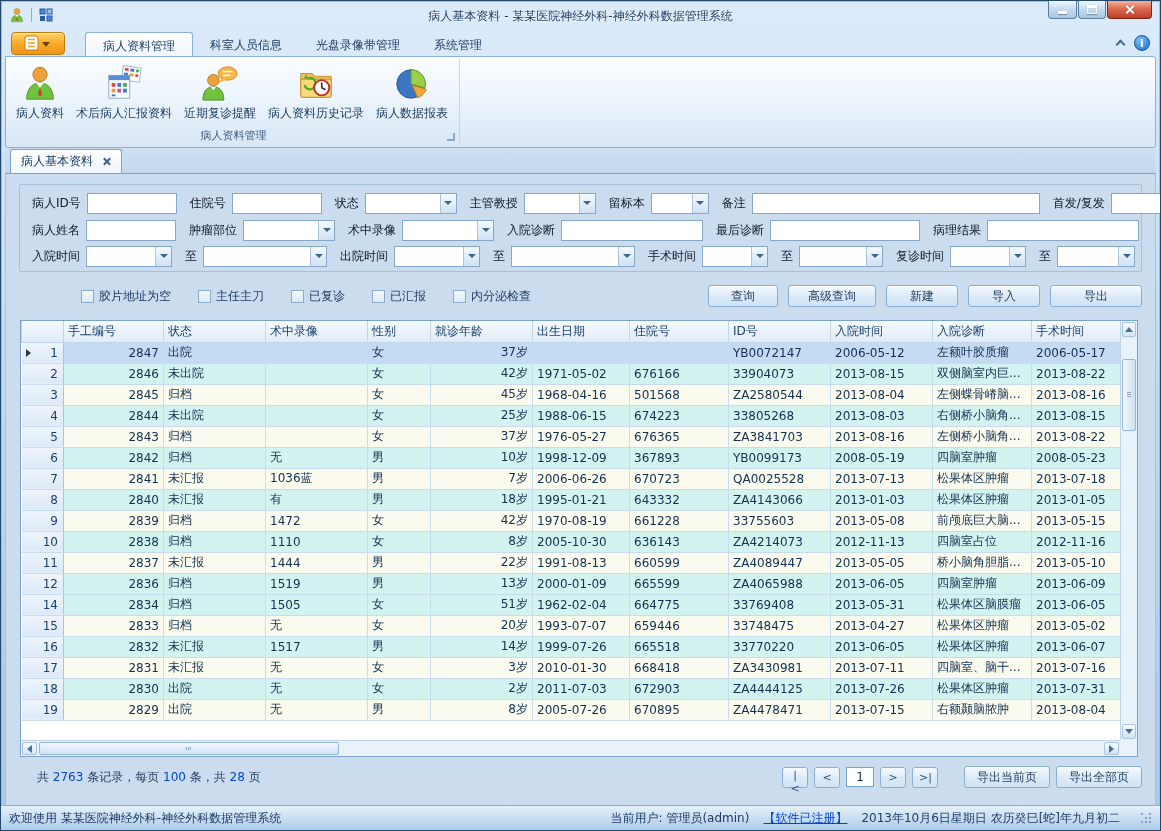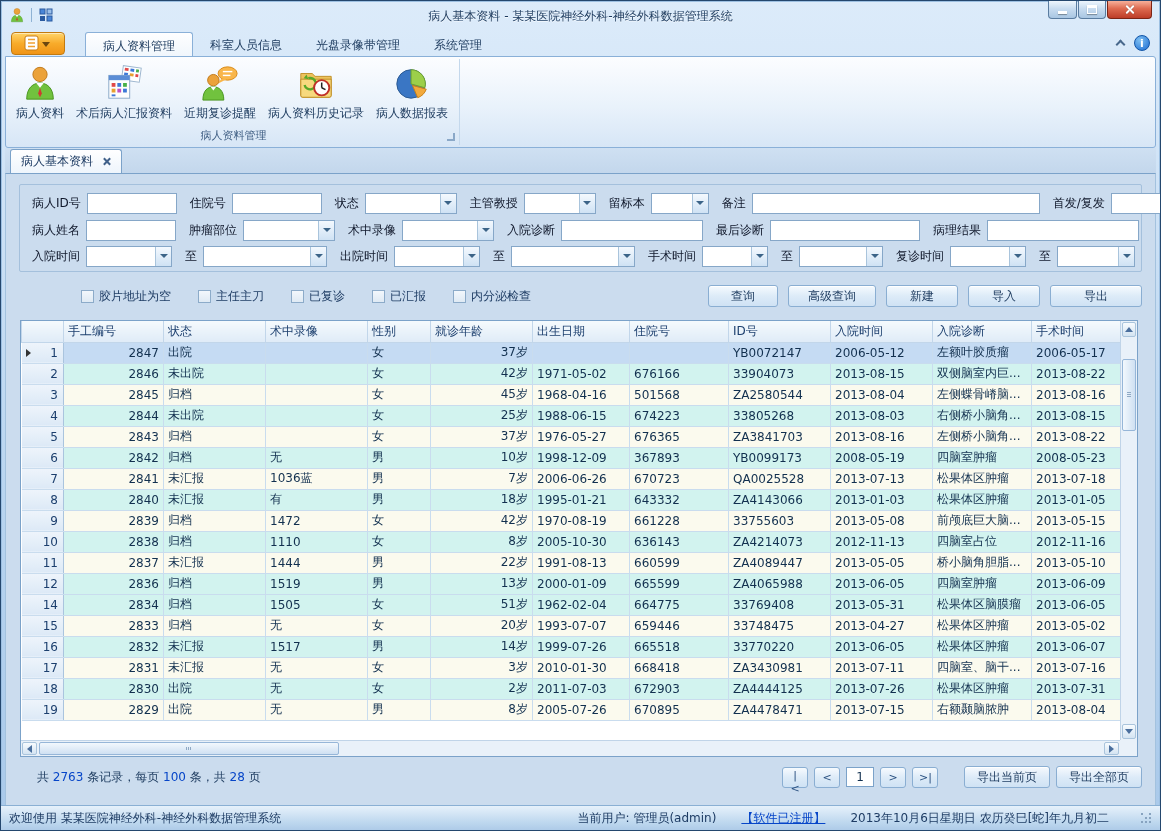--- a/index.html
+++ b/index.html
@@ -143,21 +143,21 @@
   .fnum{color:#0645c8;}
   .pager{margin-left:auto;display:flex;align-items:center;gap:6px;}
   .pgbtn{width:26px;height:21px;border:1px solid #8aaed2;border-radius:3px;color:#2a5080;font:inherit;font-size:11px;
     background:linear-gradient(#f6fafe,#ddebf8 50%,#cfe2f4);}
   .pginput{width:28px;height:20px;border:1px solid #7ba2c9;text-align:center;font:inherit;color:#12304f;outline:none;}
   .pager .gap{width:14px;}
   .abtn.exp{padding:0 12px;}
   
   .statusbar{position:absolute;left:0;right:0;bottom:0;height:25px;border-top:1px solid #8ab0d4;
     background:linear-gradient(#e6f1fb,#bdd7ee 70%,#aecbe8);display:flex;align-items:center;padding:0 8px;}
-  .stright{margin-left:auto;display:flex;align-items:center;gap:25px;}
+  .stright{margin-left:auto;display:flex;align-items:center;gap:14px;}
   .reglink{color:#0645c8;text-decoration:underline;}
   .grip{position:relative;width:12px;height:12px;margin-left:6px;}
   .grip::before{content:"";position:absolute;left:1px;top:1px;width:2px;height:2px;background:#87a3c0;
     box-shadow:8px 8px #87a3c0,8px 4px #87a3c0,4px 8px #87a3c0,8px 0 #87a3c0,0 8px #87a3c0,4px 4px #87a3c0;}
 </style>
 </head>
 <body>
 
 <div class="window">
 

